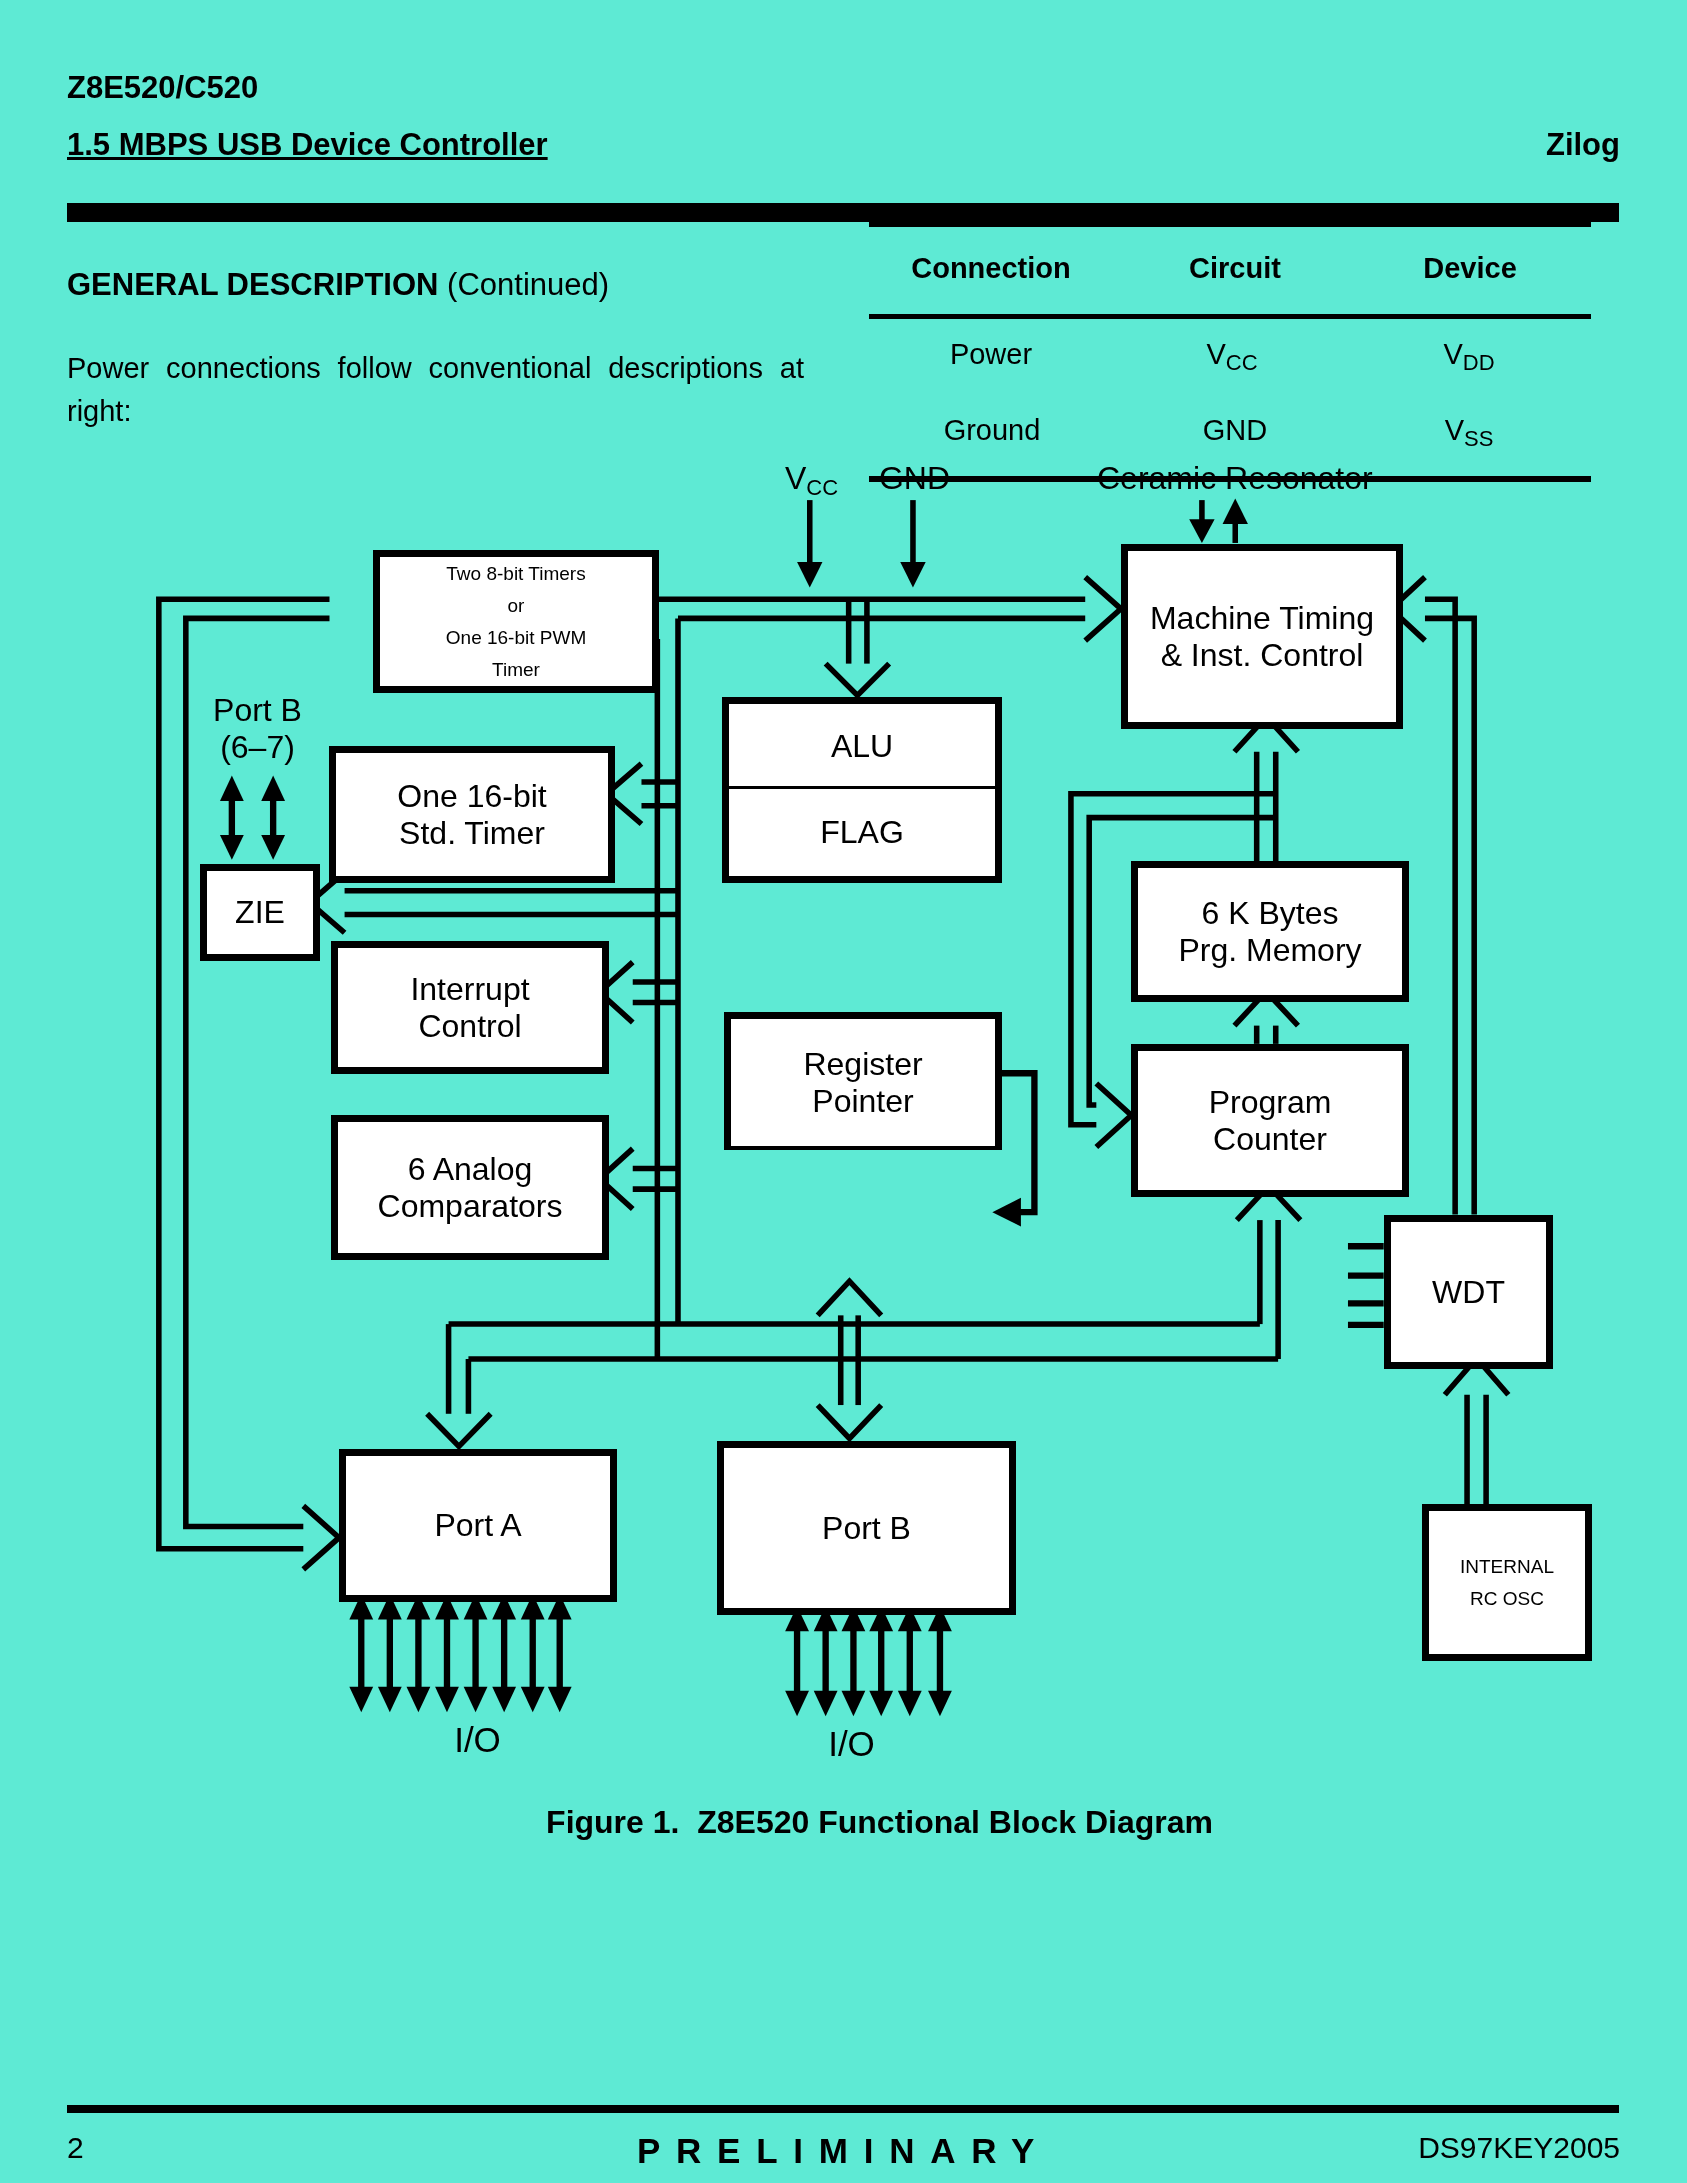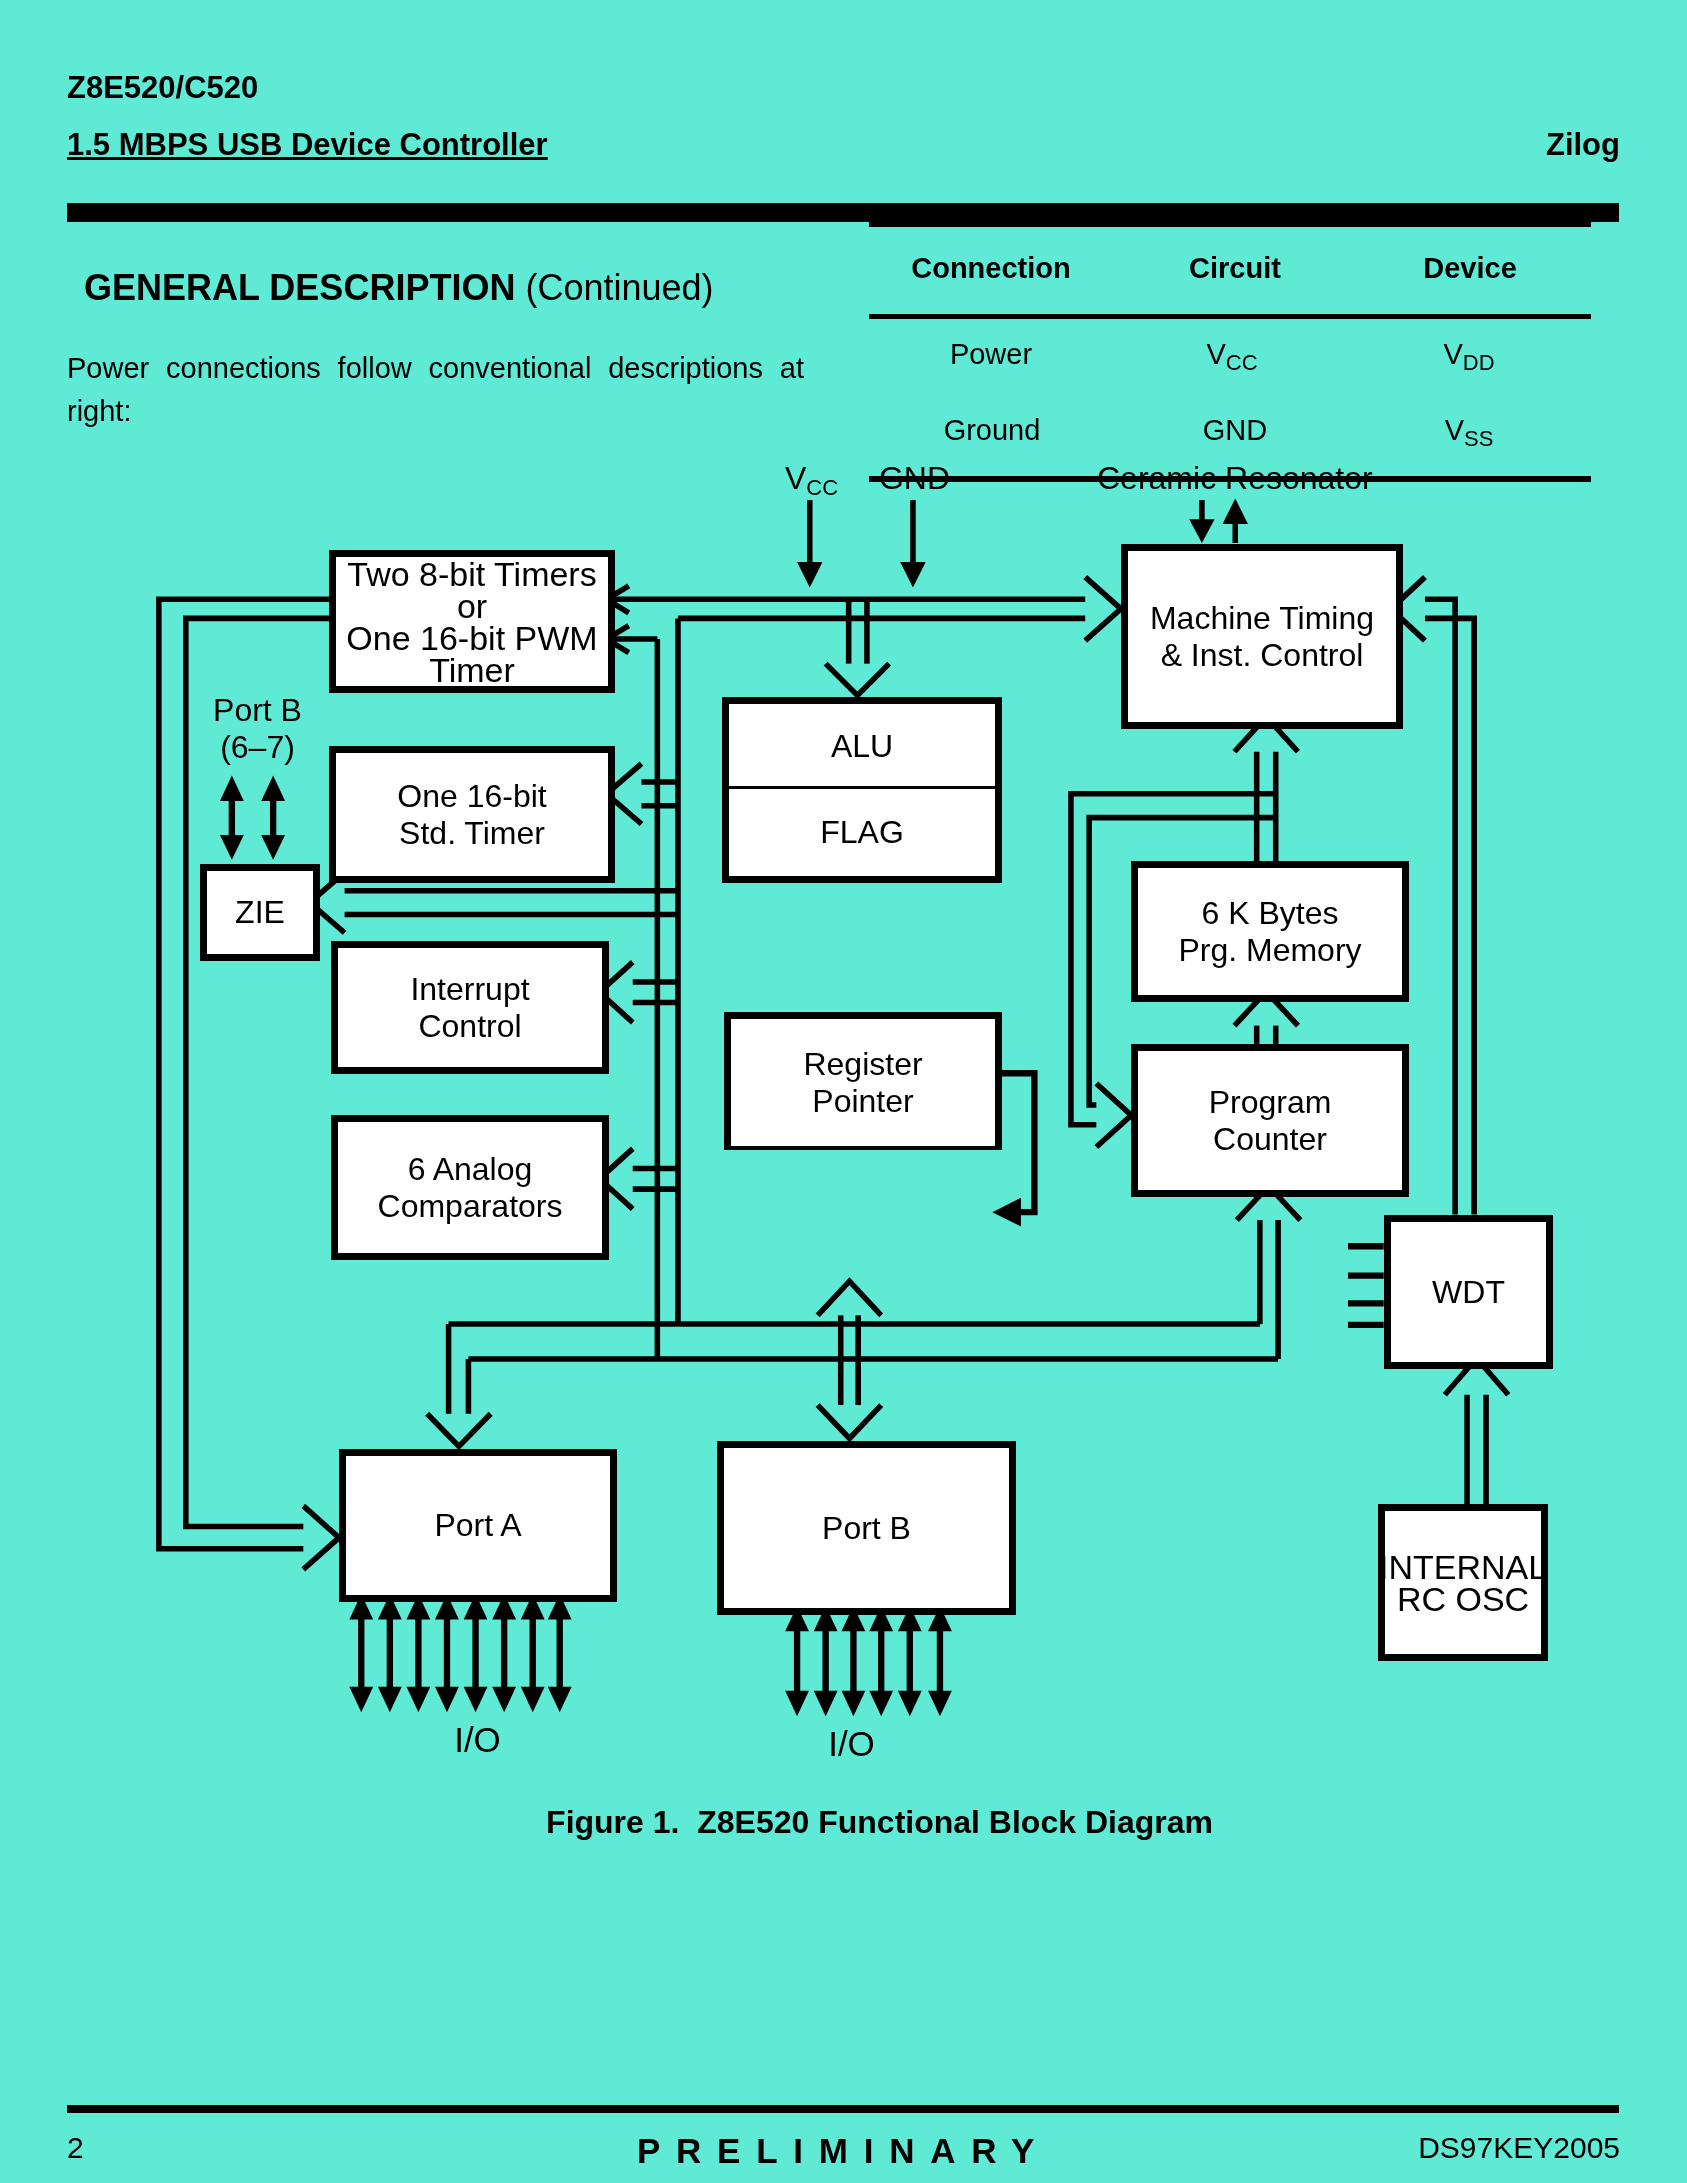--- a/index.html
+++ b/index.html
@@ -4,39 +4,39 @@
 <style>
   html,body{margin:0;padding:0;background:#888;}
   #page{position:relative;width:1687px;height:2183px;background:#5eead4;color:#000;
         font-family:"Liberation Sans", sans-serif;overflow:hidden;}
   .abs{position:absolute;}
   .b{font-weight:bold;}
   .hrule{position:absolute;background:#000;}
   .box{position:absolute;border:7.1px solid #000;background:#fff;display:flex;
        flex-direction:column;align-items:center;justify-content:center;
        text-align:center;font-size:32px;line-height:37px;}
-  .box.small{font-size:34px;line-height:32px;}
+  .box.small{font-size:19px;line-height:32px;margin-left:44px;}
   .lbl{position:absolute;text-align:center;font-size:32px;white-space:nowrap;}
   sub.vs{font-size:22px;vertical-align:-6.4px;letter-spacing:0;}
   svg{position:absolute;left:0;top:0;}
   .cell{position:absolute;font-size:29px;white-space:nowrap;transform:translateX(-50%);}
   .para{position:absolute;font-size:29px;line-height:41px;}
   #caption{white-space:pre;margin-left:36px;}
 </style>
 </head>
 <body>
 
 <div id="page">
 
   <div class="abs b" style="left:67px;top:70px;font-size:31px;">Z8E520/C520</div>
   <div class="abs b" style="left:67px;top:127px;font-size:31px;text-decoration:underline;">1.5 MBPS USB Device Controller</div>
   <div class="abs b" style="right:67px;top:127px;font-size:31px;">Zilog</div>
   <div class="hrule" style="left:67px;top:203px;width:1552px;height:19px;"></div>
 
-  <div class="abs" style="left:84px;top:267px;font-size:36px;">
+  <div class="abs" style="left:67px;top:267px;font-size:31px;">
     <span class="b">GENERAL DESCRIPTION</span><span> (Continued)</span>
   </div>
 
   <div class="para" style="left:67px;top:348px;width:737px;text-align:justify;text-align-last:justify;">Power connections follow conventional descriptions at</div>
   <div class="para" style="left:67px;top:391px;">right:</div>
 
   <div class="abs">
     <div class="hrule" style="left:869px;top:221px;width:722px;height:5.6px;"></div>
     <div class="cell b" style="left:991px;top:252px;">Connection</div>
     <div class="cell b" style="left:1235px;top:252px;">Circuit</div>

